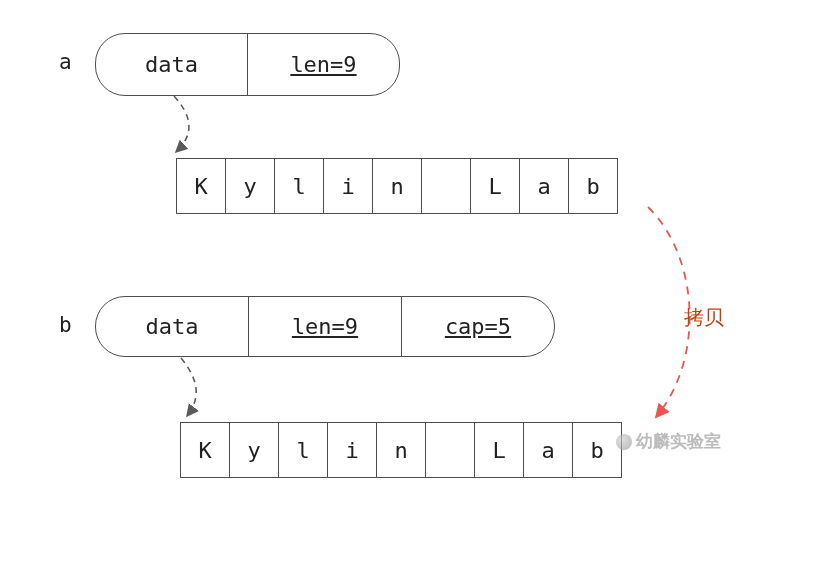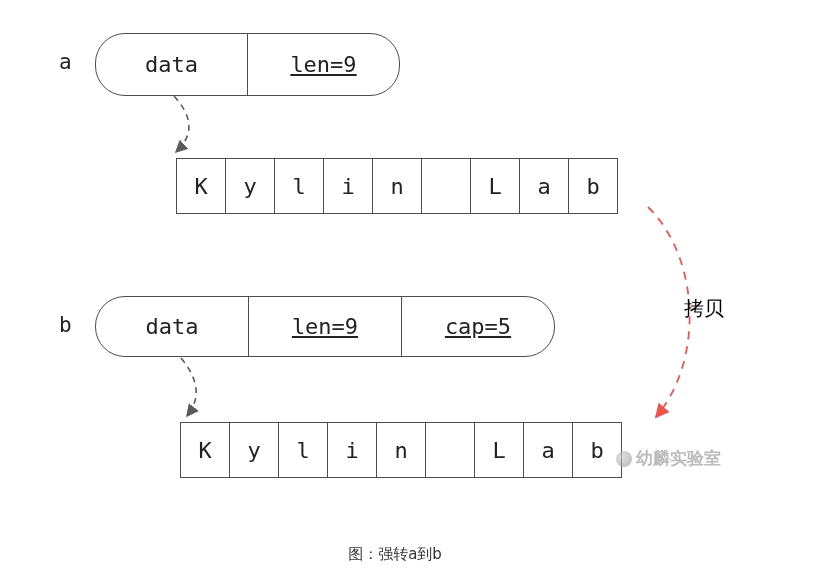--- a/index.html
+++ b/index.html
@@ -59,35 +59,34 @@
     align-items: center;
     justify-content: center;
     font-size: 22px;
     color: #222;
   }
   .char-array .char-cell + .char-cell { margin-left: -1px; }
 
   .copy-label {
     position: absolute;
     left: 684px;
-    top: 295px;
+    top: 304px;
     font-family: "DejaVu Sans", "Liberation Sans", sans-serif;
     font-size: 20px;
-    color: #000000;
+    color: #c2410c;
   }
 
   .watermark {
     position: absolute;
     left: 616px;
     top: 430px;
     display: flex;
     align-items: center;
     gap: 4px;
     opacity: 0.6;
-    margin-top: 17px;
   }
   .watermark .wm-logo {
     width: 16px;
     height: 16px;
     border-radius: 50%;
     background: radial-gradient(circle at 35% 35%, #cccccc, #8a8a8a);
   }
   .watermark .wm-text {
     font-family: "DejaVu Sans", "Liberation Sans", sans-serif;
     font-size: 17px;
@@ -165,15 +164,14 @@
       <div class="char-cell">b</div>
     </div>
 
   <div class="copy-label">拷贝</div>
 
   <div class="watermark">
     <span class="wm-logo"></span>
     <span class="wm-text">幼麟实验室</span>
   </div>
 
-  <div class="caption">图：强转a到b</div>
 
 </div>
 
 </body></html>

